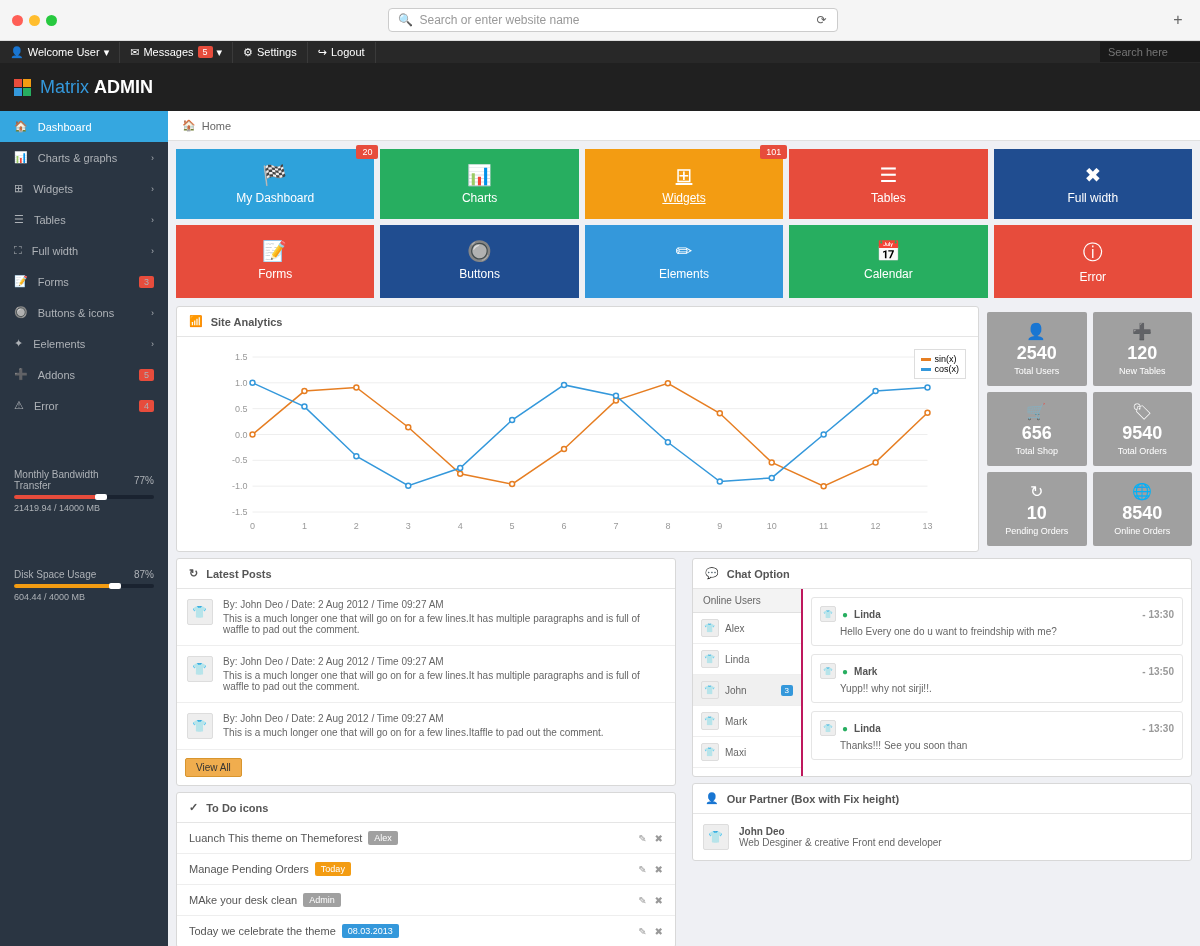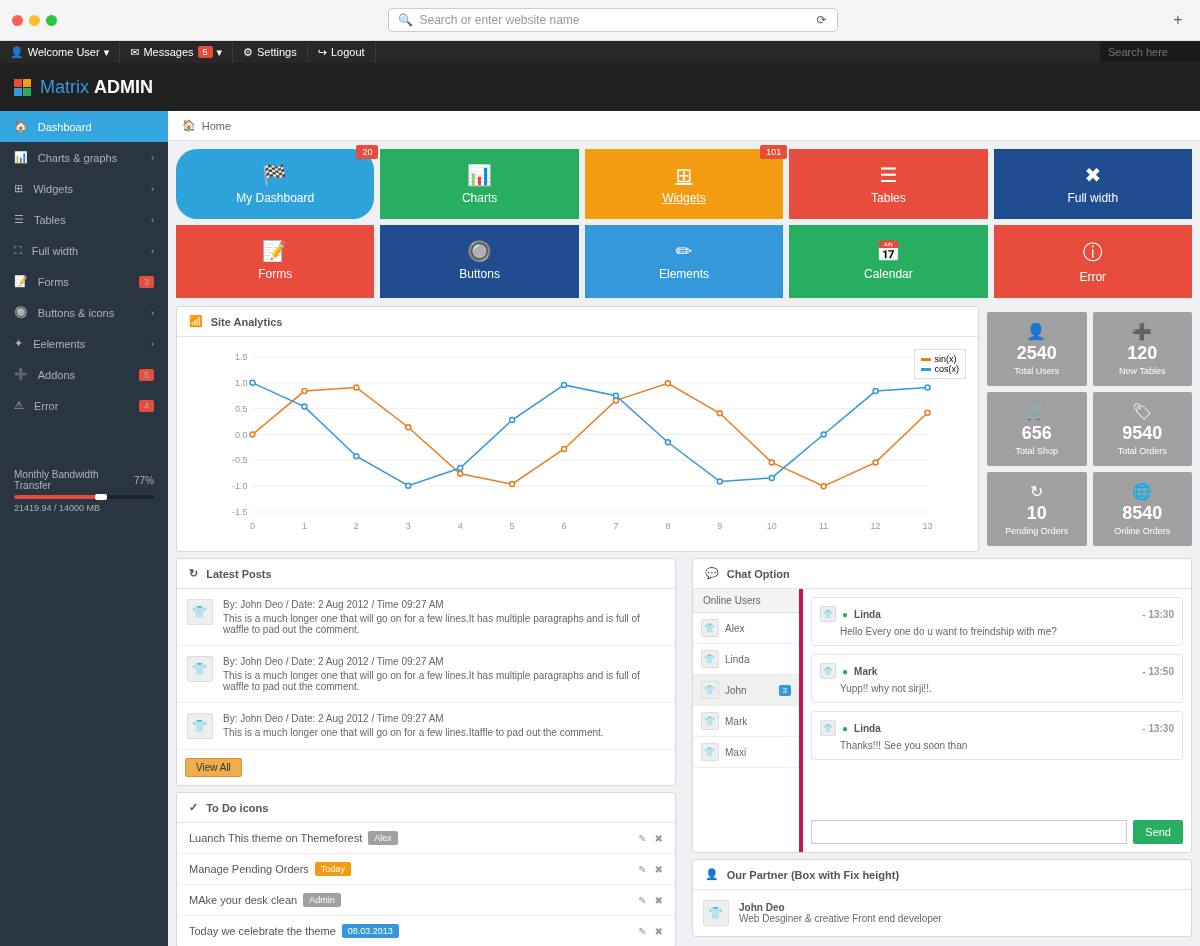--- a/index.html
+++ b/index.html
@@ -42,21 +42,21 @@
 .side-percent { font-size: 10px; }
 
 .main { flex: 1; background: #eff0f4; padding: 0; }
 .breadcrumb { background: #fff; padding: 8px 14px; font-size: 11px; color: #666; display: flex; align-items: center; gap: 6px; border-bottom: 1px solid #e0e0e0; }
 
 .tiles { display: grid; grid-template-columns: repeat(5, 1fr); gap: 6px; padding: 8px; }
 .tile { padding: 14px 8px; text-align: center; color: #fff; position: relative; cursor: pointer; }
 .tile-icon { font-size: 20px; margin-bottom: 4px; }
 .tile-label { font-size: 12px; }
 .tile-badge { position: absolute; top: -4px; right: -4px; background: #e74c3c; padding: 2px 6px; font-size: 9px; border-radius: 2px; }
-.tile-blue { background: #2ea2db; border-radius: 21px; } .tile-green { background: #27ae60; } .tile-orange { background: #f39c12; text-decoration: underline; } .tile-red { background: #e74c3c; } .tile-darkblue { background: #204d90; } .tile-brightblue { background: #3498db; }
+.tile-blue { background: #2ea2db; } .tile-green { background: #27ae60; } .tile-orange { background: #f39c12; text-decoration: underline; } .tile-red { background: #e74c3c; } .tile-darkblue { background: #204d90; } .tile-brightblue { background: #3498db; }
 
 .panel { background: #fff; margin: 6px 8px; border: 1px solid #d8d8d8; border-radius: 3px; }
 .panel-header { padding: 8px 12px; border-bottom: 1px solid #e5e5e5; display: flex; align-items: center; gap: 8px; font-size: 11px; color: #555; font-weight: bold; }
 .panel-body { padding: 10px; }
 
 .chart-row { display: flex; gap: 8px; padding: 0 8px; }
 .chart-panel { flex: 1; }
 .stats-grid { display: grid; grid-template-columns: 1fr 1fr; gap: 6px; width: 205px; padding: 6px 0; }
 .stat-box { background: #a0a0a0; color: #fff; text-align: center; padding: 10px 6px; border-radius: 2px; cursor: pointer; }
 .stat-icon { font-size: 16px; }
@@ -76,21 +76,21 @@
 .post-avatar { width: 26px; height: 26px; background: #eee; border: 1px solid #ddd; border-radius: 2px; display: flex; align-items: center; justify-content: center; font-size: 12px; color: #666; }
 .post-content { flex: 1; font-size: 10px; color: #666; }
 .post-meta { margin-bottom: 3px; }
 .view-all-btn { display: inline-block; margin: 8px; padding: 3px 10px; background: #f0ad4e; color: #333; font-size: 10px; border-radius: 2px; cursor: pointer; border: 1px solid #d8952e; }
 
 .todo-item { display: flex; align-items: center; padding: 8px 12px; border-bottom: 1px solid #eee; font-size: 11px; color: #555; }
 .todo-item .tag { padding: 2px 6px; border-radius: 2px; font-size: 9px; margin-left: 6px; color: #fff; }
 .todo-actions { margin-left: auto; display: flex; gap: 8px; font-size: 10px; color: #999; }
 
 .chat-container { display: flex; }
-.chat-users { width: 110px; border-right: 4px solid #be185d; }
+.chat-users { width: 110px; border-right: 2px solid #be185d; }
 .chat-users-header { background: #f3f3f3; padding: 6px 10px; font-size: 10px; color: #666; border-bottom: 1px solid #e0e0e0; }
 .chat-user-item { display: flex; align-items: center; gap: 6px; padding: 6px 8px; border-bottom: 1px solid #eee; font-size: 10px; color: #666; cursor: pointer; }
 .chat-user-item.active { background: #f0f0f0; }
 .chat-user-badge { margin-left: auto; background: #3498db; color: #fff; padding: 1px 4px; border-radius: 2px; font-size: 8px; }
 .chat-main { flex: 1; padding: 8px; }
 .chat-msg { background: #fff; border: 1px solid #e5e5e5; border-radius: 3px; padding: 8px; margin-bottom: 8px; }
 .chat-msg-header { display: flex; align-items: center; gap: 6px; font-size: 10px; color: #555; font-weight: bold; }
 .chat-msg-time { margin-left: auto; color: #999; font-weight: bold; }
 .chat-msg-body { font-size: 10px; color: #666; margin-top: 4px; padding-left: 20px; }
 .chat-input-row { display: flex; gap: 6px; margin-top: 60px; }
@@ -213,20 +213,31 @@
     <div class="side-section">
       <div class="side-progress-row">
         <span>Monthly Bandwidth Transfer</span>
         <span class="side-percent">77%</span>
       </div>
       <div class="side-progress">
         <div class="side-progress-fill" style="width:60%;background:#e74c3c"></div>
         <div class="side-progress-handle" style="left:58%"></div>
       </div>
       <div style="font-size:9px">21419.94 / 14000 MB</div>
+    </div>
+    <div class="side-section">
+      <div class="side-progress-row">
+        <span>Disk Space Usage</span>
+        <span class="side-percent">87%</span>
+      </div>
+      <div class="side-progress">
+        <div class="side-progress-fill" style="width:70%;background:#f39c12"></div>
+        <div class="side-progress-handle" style="left:68%"></div>
+      </div>
+      <div style="font-size:9px">604.44 / 4000 MB</div>
     </div>
   </div>
 
   <div class="main">
     <div class="breadcrumb">
       <span>🏠</span>
       <span>Home</span>
     </div>
 
     <div class="tiles" id="tiles">
@@ -521,24 +532,20 @@
                   <div class="chat-msg">
                     <div class="chat-msg-header">
                       <span class="post-avatar" style="width:16px;height:16px;font-size:8px">👕</span>
                       <span style="color:#27ae60">●</span>
                       <span>Linda</span>
                       <span class="chat-msg-time">- 13:30</span>
                     </div>
                     <div class="chat-msg-body">Thanks!!! See you soon than</div>
                   </div>
                 </div>
-              <div class="chat-input-row">
-                <input class="chat-input" style="">
-                <button class="chat-send">Send</button>
-              </div>
             </div>
           </div>
         </div>
 
         <div class="panel">
           <div class="panel-header">
             <span>👤</span>
             <span>Our Partner (Box with Fix height)</span>
           </div>
           <div class="partner-item">

